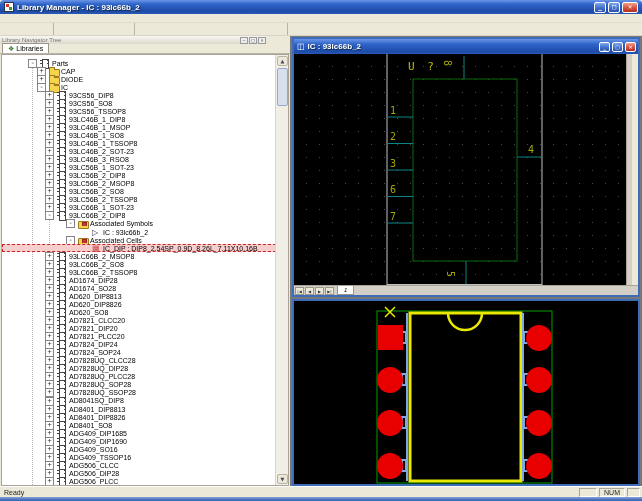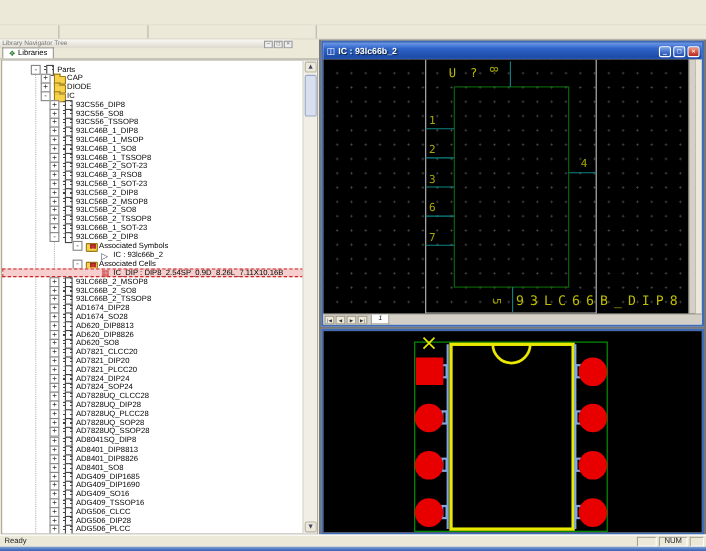--- a/index.html
+++ b/index.html
@@ -115,20 +115,29 @@
     font:7px/8px "Liberation Sans",sans-serif;text-align:center;}
   .st1{width:18px;} .stnum{width:26px;} .st2{width:13px;}
   .bottomframe{position:absolute;left:0;top:497px;width:642px;height:4px;
     background:linear-gradient(180deg,#87A5D7,#4E76C0 60%,#3A62B5);}
 </style>
 </head>
 <body>
 
 <div class="app">
 
+  <div class="titlebar">
+    <span class="appicon"></span>
+    <span class="titletext">Library Manager - IC : 93lc66b_2</span>
+    <span class="winbtns">
+      <span class="wbtn">_</span>
+      <span class="wbtn">□</span>
+      <span class="wbtn close">✕</span>
+    </span>
+  </div>
 
   <div class="menubar">
 
   <span class="menuitem"></span>
       <span class="menuitem"></span>
       <span class="menuitem"></span>
       <span class="menuitem"></span>
       <span class="menuitem"></span>
       <span class="menuitem"></span>
     </div>
@@ -482,21 +491,20 @@
         </svg>
         <span class="pnum" style="left:96px;top:52px">1</span>
         <span class="pnum" style="left:96px;top:78px">2</span>
         <span class="pnum" style="left:96px;top:105px">3</span>
         <span class="pnum" style="left:96px;top:131px">6</span>
         <span class="pnum" style="left:96px;top:158px">7</span>
         <span class="pnum" style="left:234px;top:91px">4</span>
         <span class="pnum rot" style="left:150px;top:4px">8</span>
         <span class="pnum rot" style="left:153px;top:215px">5</span>
         <span class="refdes">U ?</span>
-        <span class="partlbl">93LC66B_DIP8</span>
         <div class="symstrip" style="top:0"></div>
       </div>
       <div class="sheetbar">
         <span class="navb">|◀</span>
         <span class="navb">◀</span>
         <span class="navb">▶</span>
         <span class="navb">▶|</span>
         <span class="sheettab">1</span>
       </div>
     </div>

